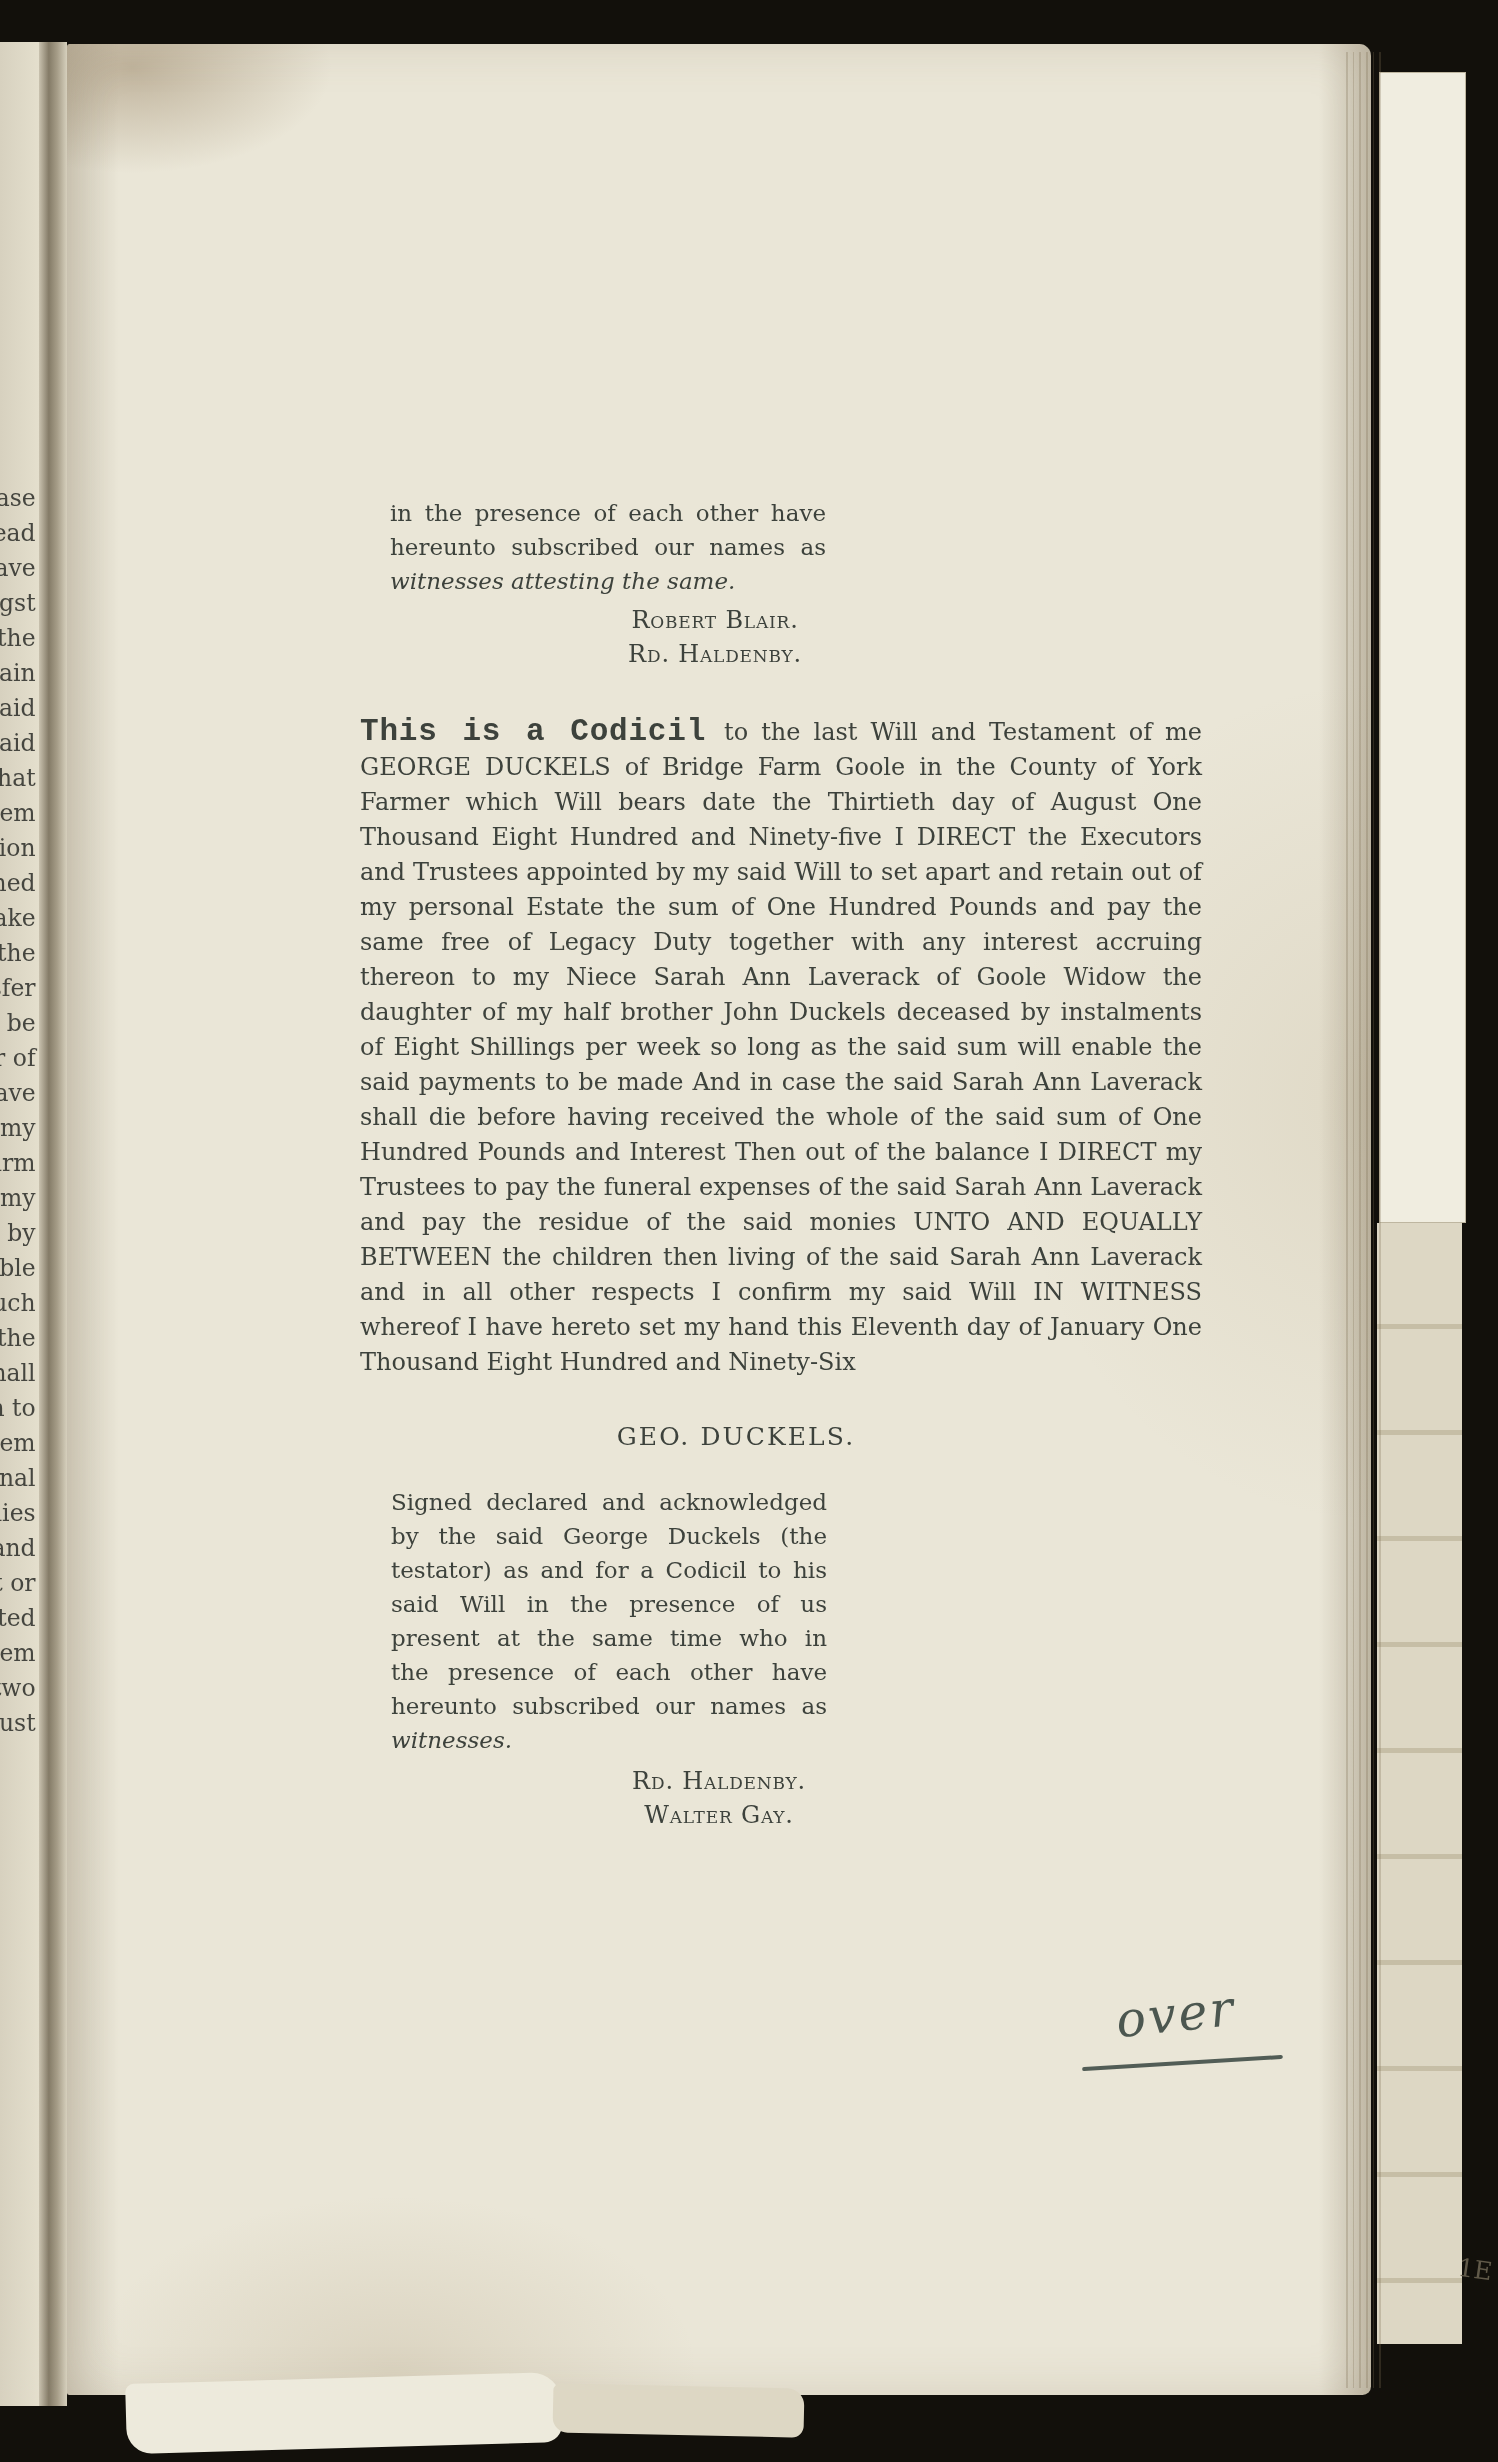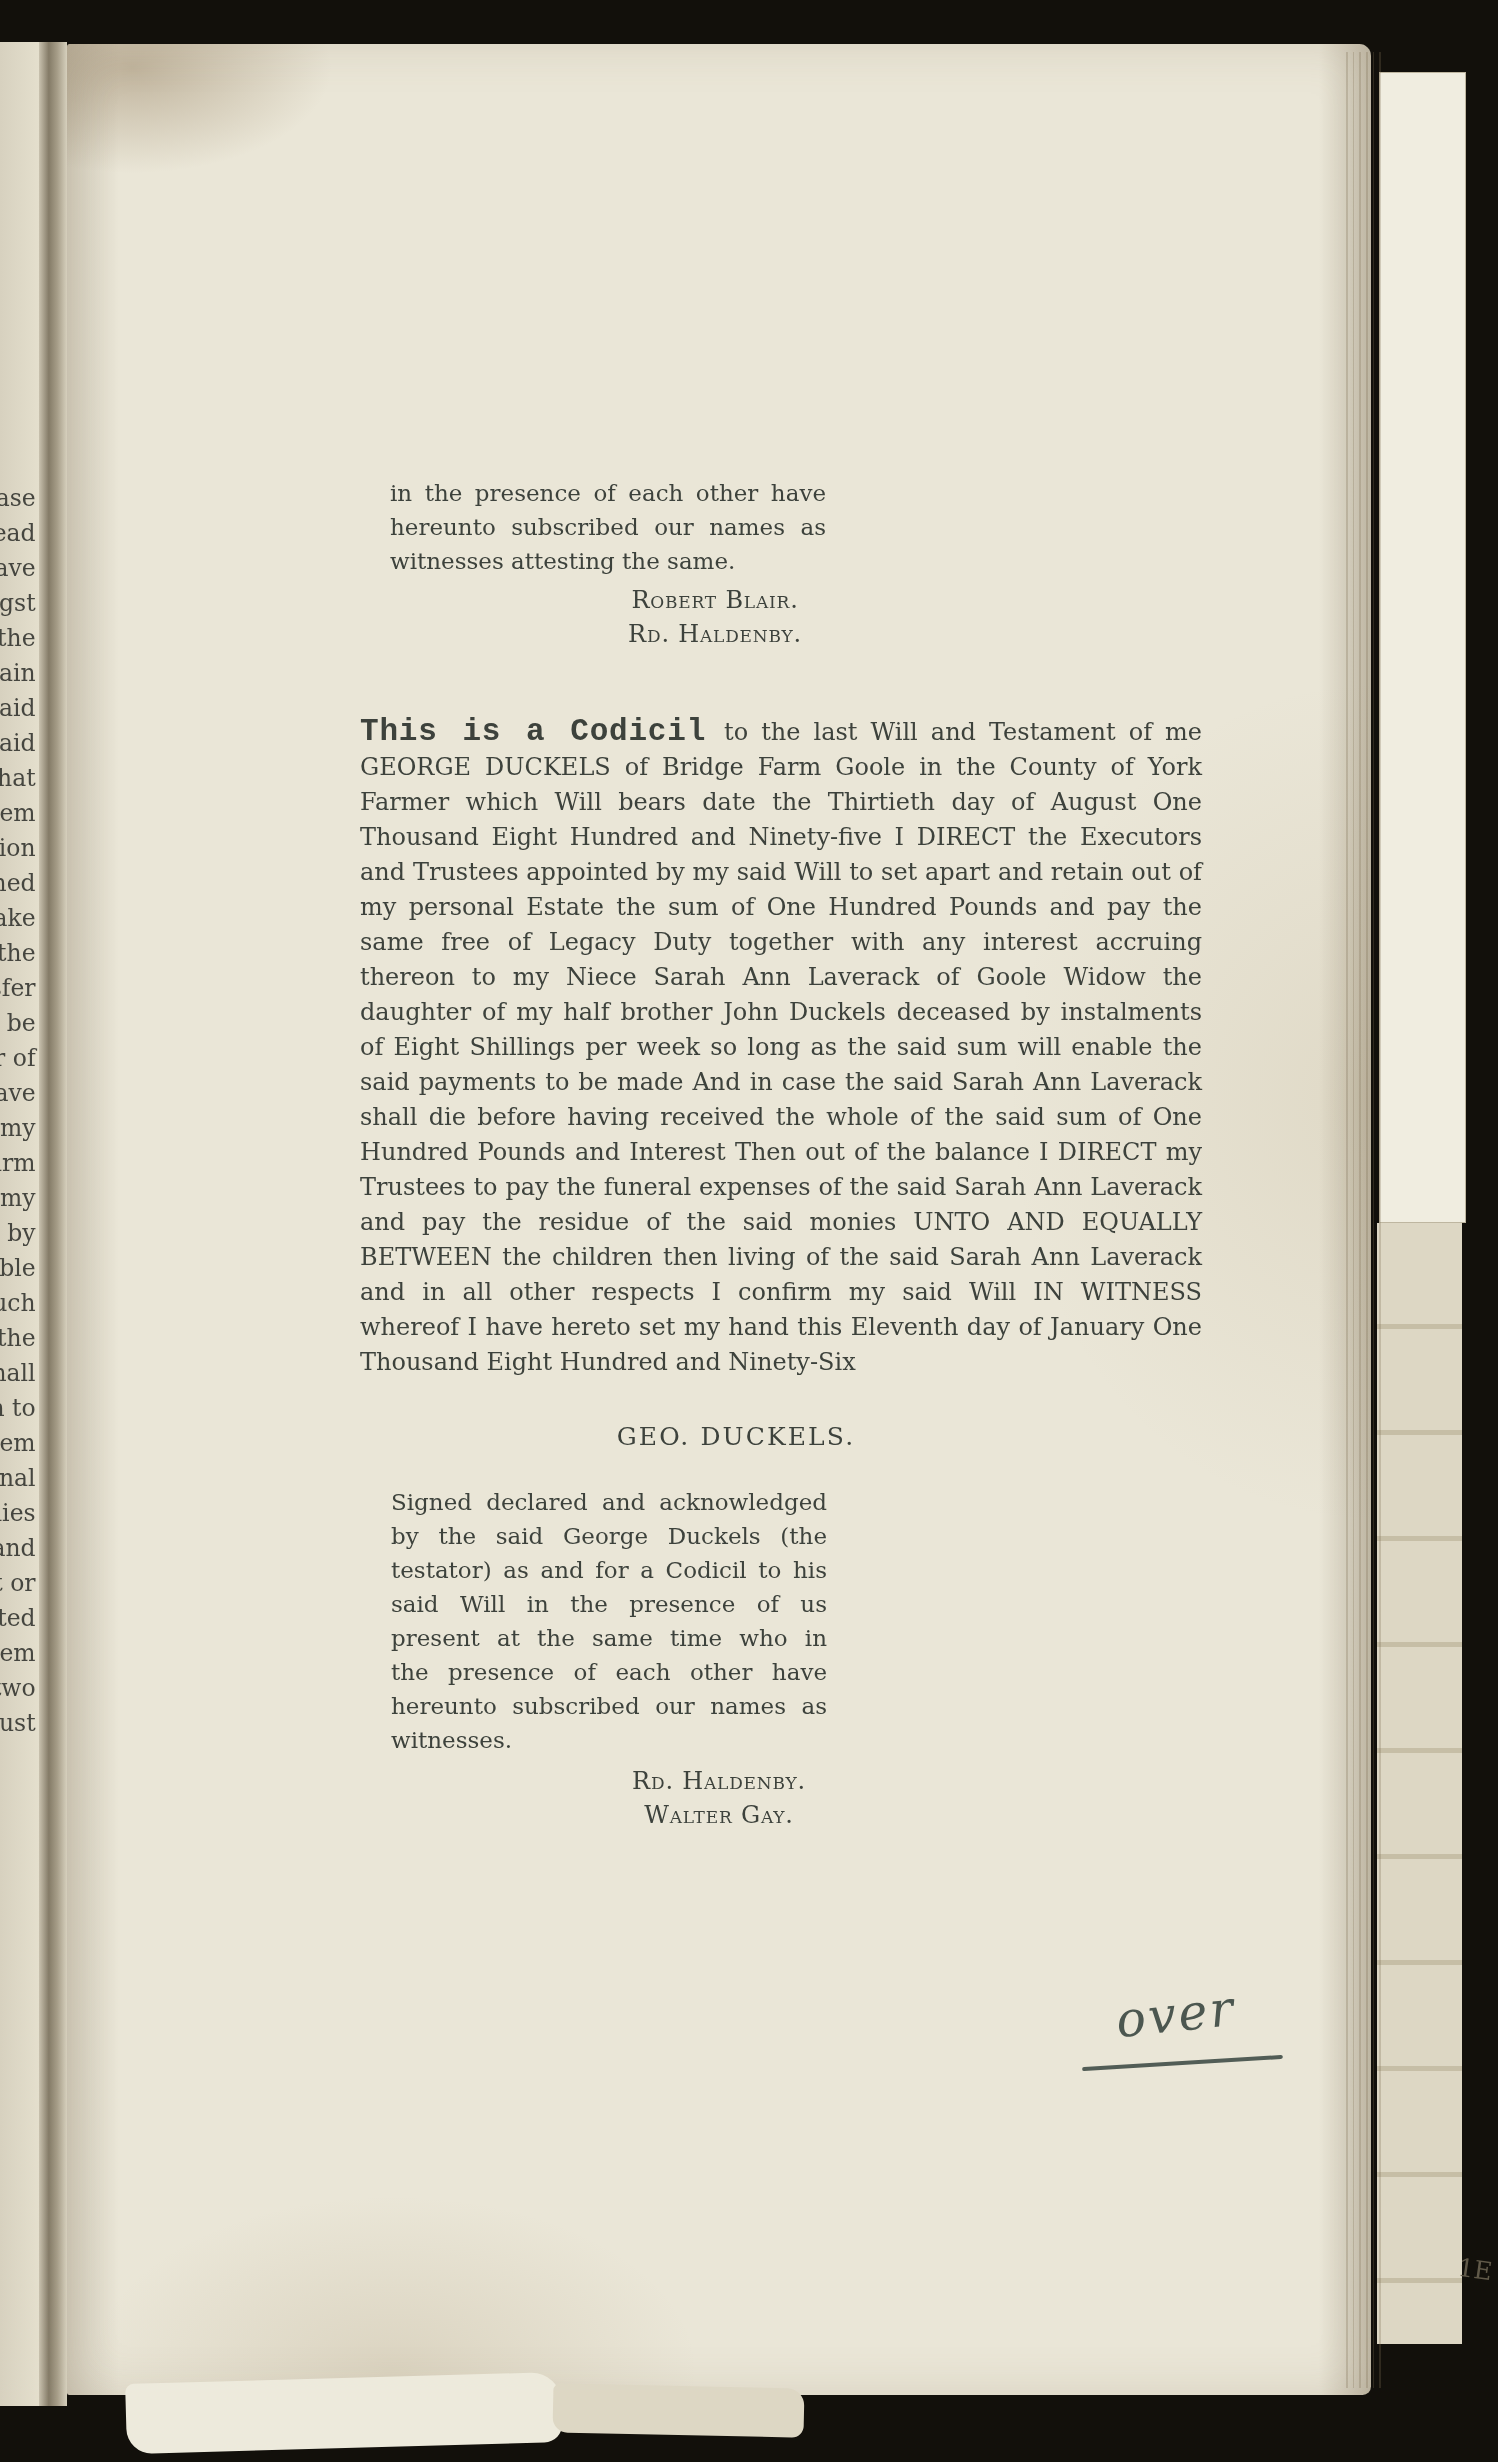--- a/index.html
+++ b/index.html
@@ -65,26 +65,26 @@
     background:#ddd7c4;transform:rotate(1.2deg);
     border-radius:6.7px 17px 11.7px 15px;
   }
 
   .edge-note{
     position:absolute;left:1458px;top:2255px;font-size:25px;
     color:rgba(105,98,80,.9);transform:rotate(8deg);
   }
 
   
-  .witness-block{position:absolute;left:323px;top:432px;width:436px;}
+  .witness-block{position:absolute;left:323px;top:452px;width:436px;}
   .jline{
     text-align:justify;text-align-last:justify;
     height:34px;line-height:34px;font-size:23px;color:#3d423c;
   }
-  .jlines .jline:last-child{text-align-last:left;}
+  .jlines .jline:last-child{text-align-last:left;font-style:italic;}
   .sigs{margin-top:5px;margin-left:214px;}
   .sigs2{margin-top:6.7px;margin-left:220px;}
   .sig{
     font-variant:small-caps;font-size:24px;line-height:34px;
     color:#3d423c;letter-spacing:0.8px;text-align:center;
   }
 
   .codicil{
     position:absolute;left:293px;top:670px;width:842px;margin:0;
     text-align:justify;font-size:24px;line-height:35px;color:#3d423c;

